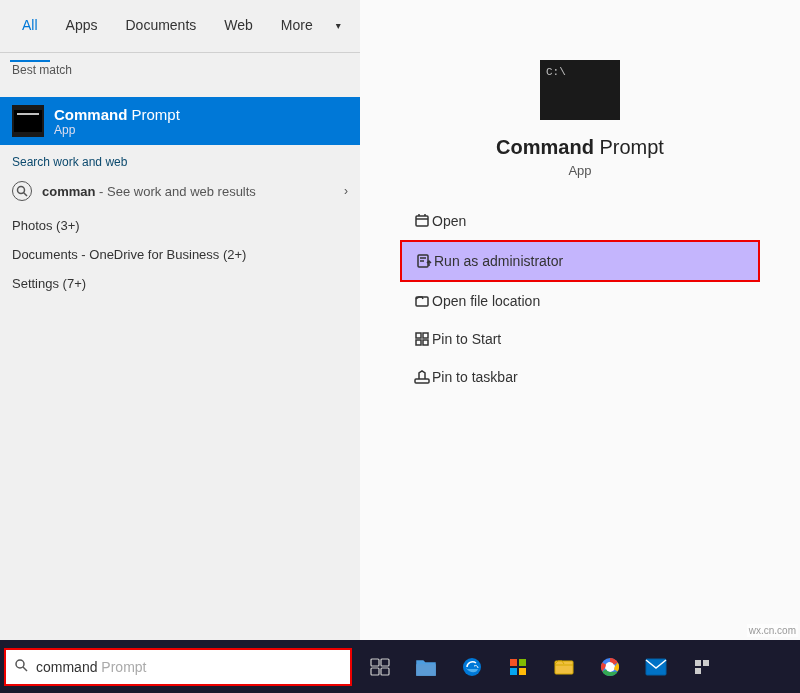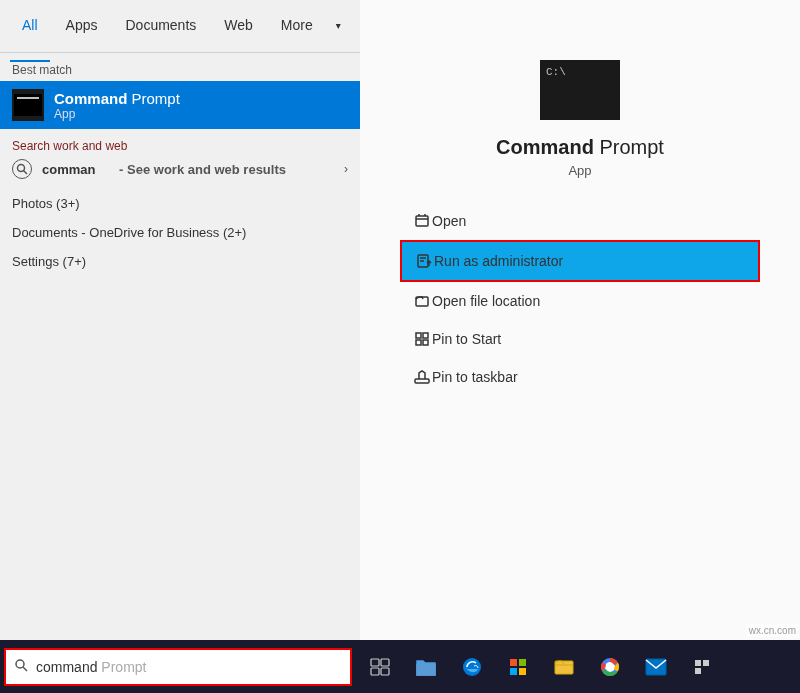--- a/index.html
+++ b/index.html
@@ -75,21 +75,21 @@
     .content-area {
       flex: 1;
       padding: 0;
       overflow-y: auto;
     }
 
     
     .section-label {
       font-size: 12px;
       color: #555;
-      padding: 10px 12px 4px;
+      padding: 10px 12px 20px;
       font-weight: 400;
     }
 
     
     .best-match-item {
       display: flex;
       align-items: center;
       padding: 8px 12px;
       background: #0078d7;
       cursor: pointer;
@@ -131,21 +131,22 @@
       font-size: 12px;
       color: #dde;
     }
 
     
     .search-web-section {
       padding: 10px 12px 4px;
     }
     .section-label-web {
       font-size: 12px;
-      color: #7f1d1d;
+      color: #0c4a6e;
+      margin-bottom: 6px;
     }
     .search-web-item {
       display: flex;
       align-items: center;
       padding: 6px 0;
       cursor: pointer;
     }
     .search-icon-circle {
       width: 20px;
       height: 20px;
@@ -161,23 +162,22 @@
     }
     .search-web-text {
       font-size: 13px;
       color: #333;
       flex: 1;
     }
     .search-web-text .bold {
       font-weight: 600;
     }
     .search-web-text .light {
-      font-weight: 700;
-      color: #555;
-      margin-left: 20px;
+      font-weight: 400;
+      color: #555;
     }
     .chevron-right {
       color: #555;
       font-size: 12px;
     }
 
     
     .result-item {
       display: flex;
       align-items: center;
@@ -242,21 +242,21 @@
     .action-item {
       display: flex;
       align-items: center;
       padding: 9px 12px;
       cursor: pointer;
       font-size: 14px;
       color: #333;
     }
     .action-item.highlighted {
       border: 2px solid #e00;
-      background: #0ea5e9;
+      background: #c4b5fd;
     }
     .action-icon {
       width: 20px;
       height: 20px;
       display: flex;
       align-items: center;
       justify-content: center;
       flex-shrink: 0;
     }
 

